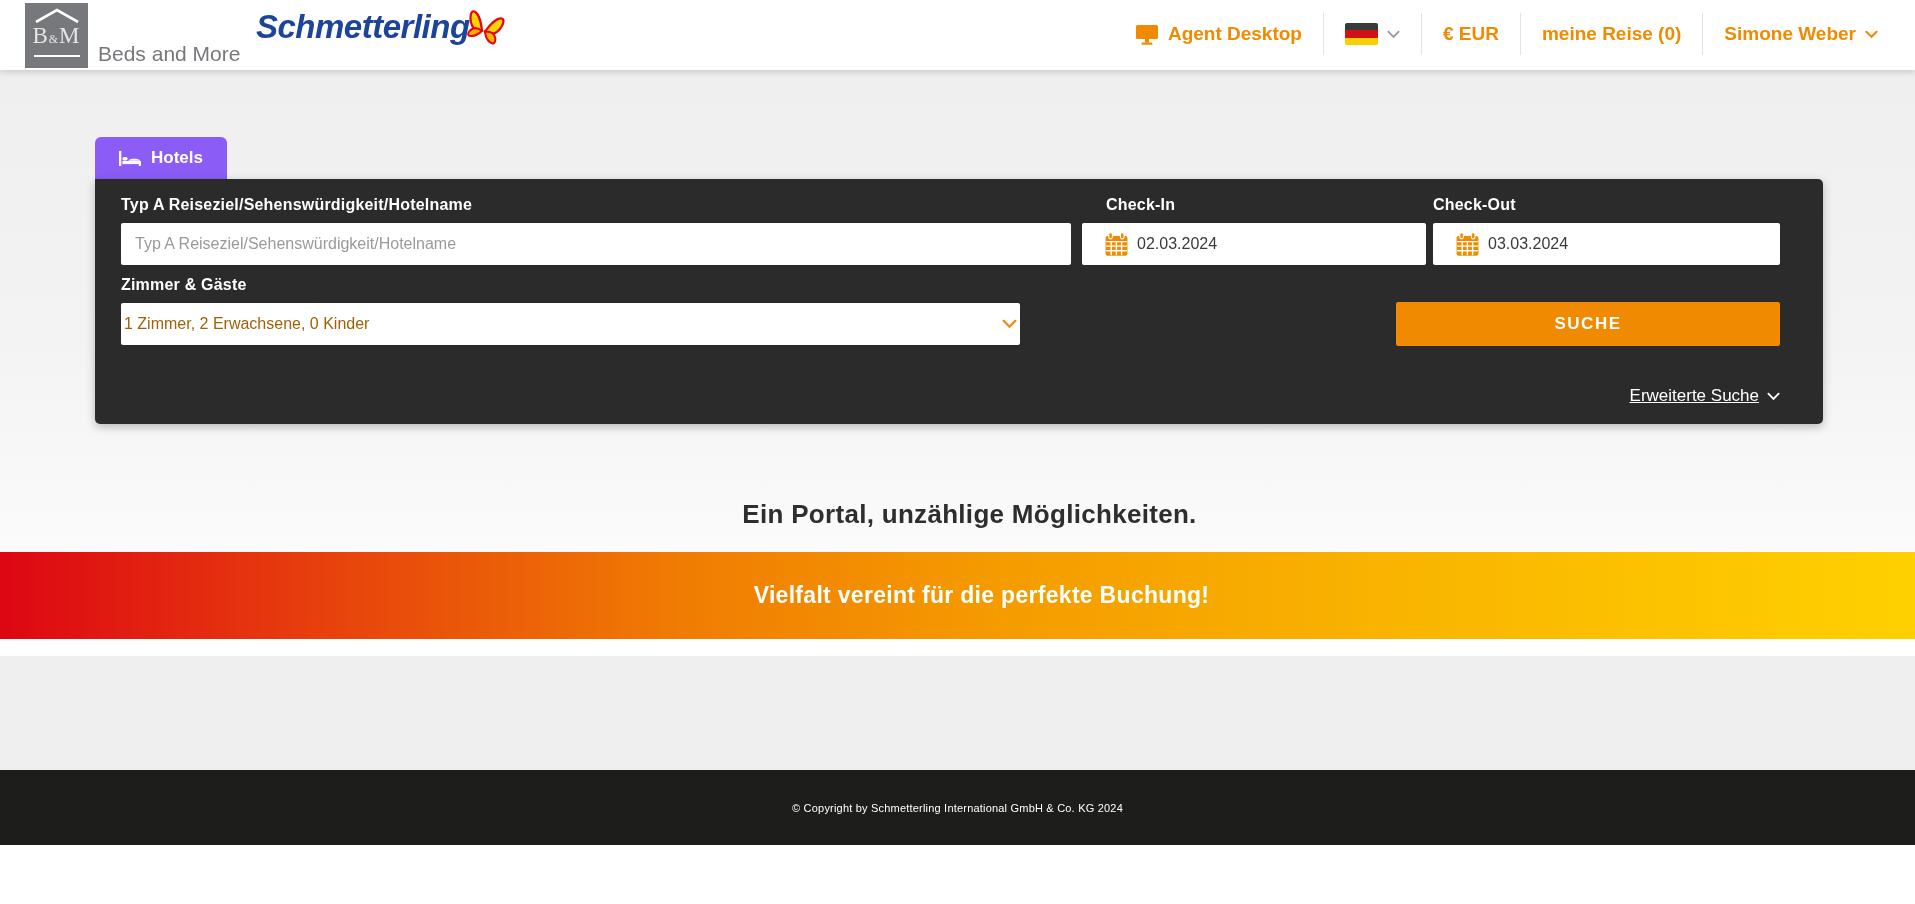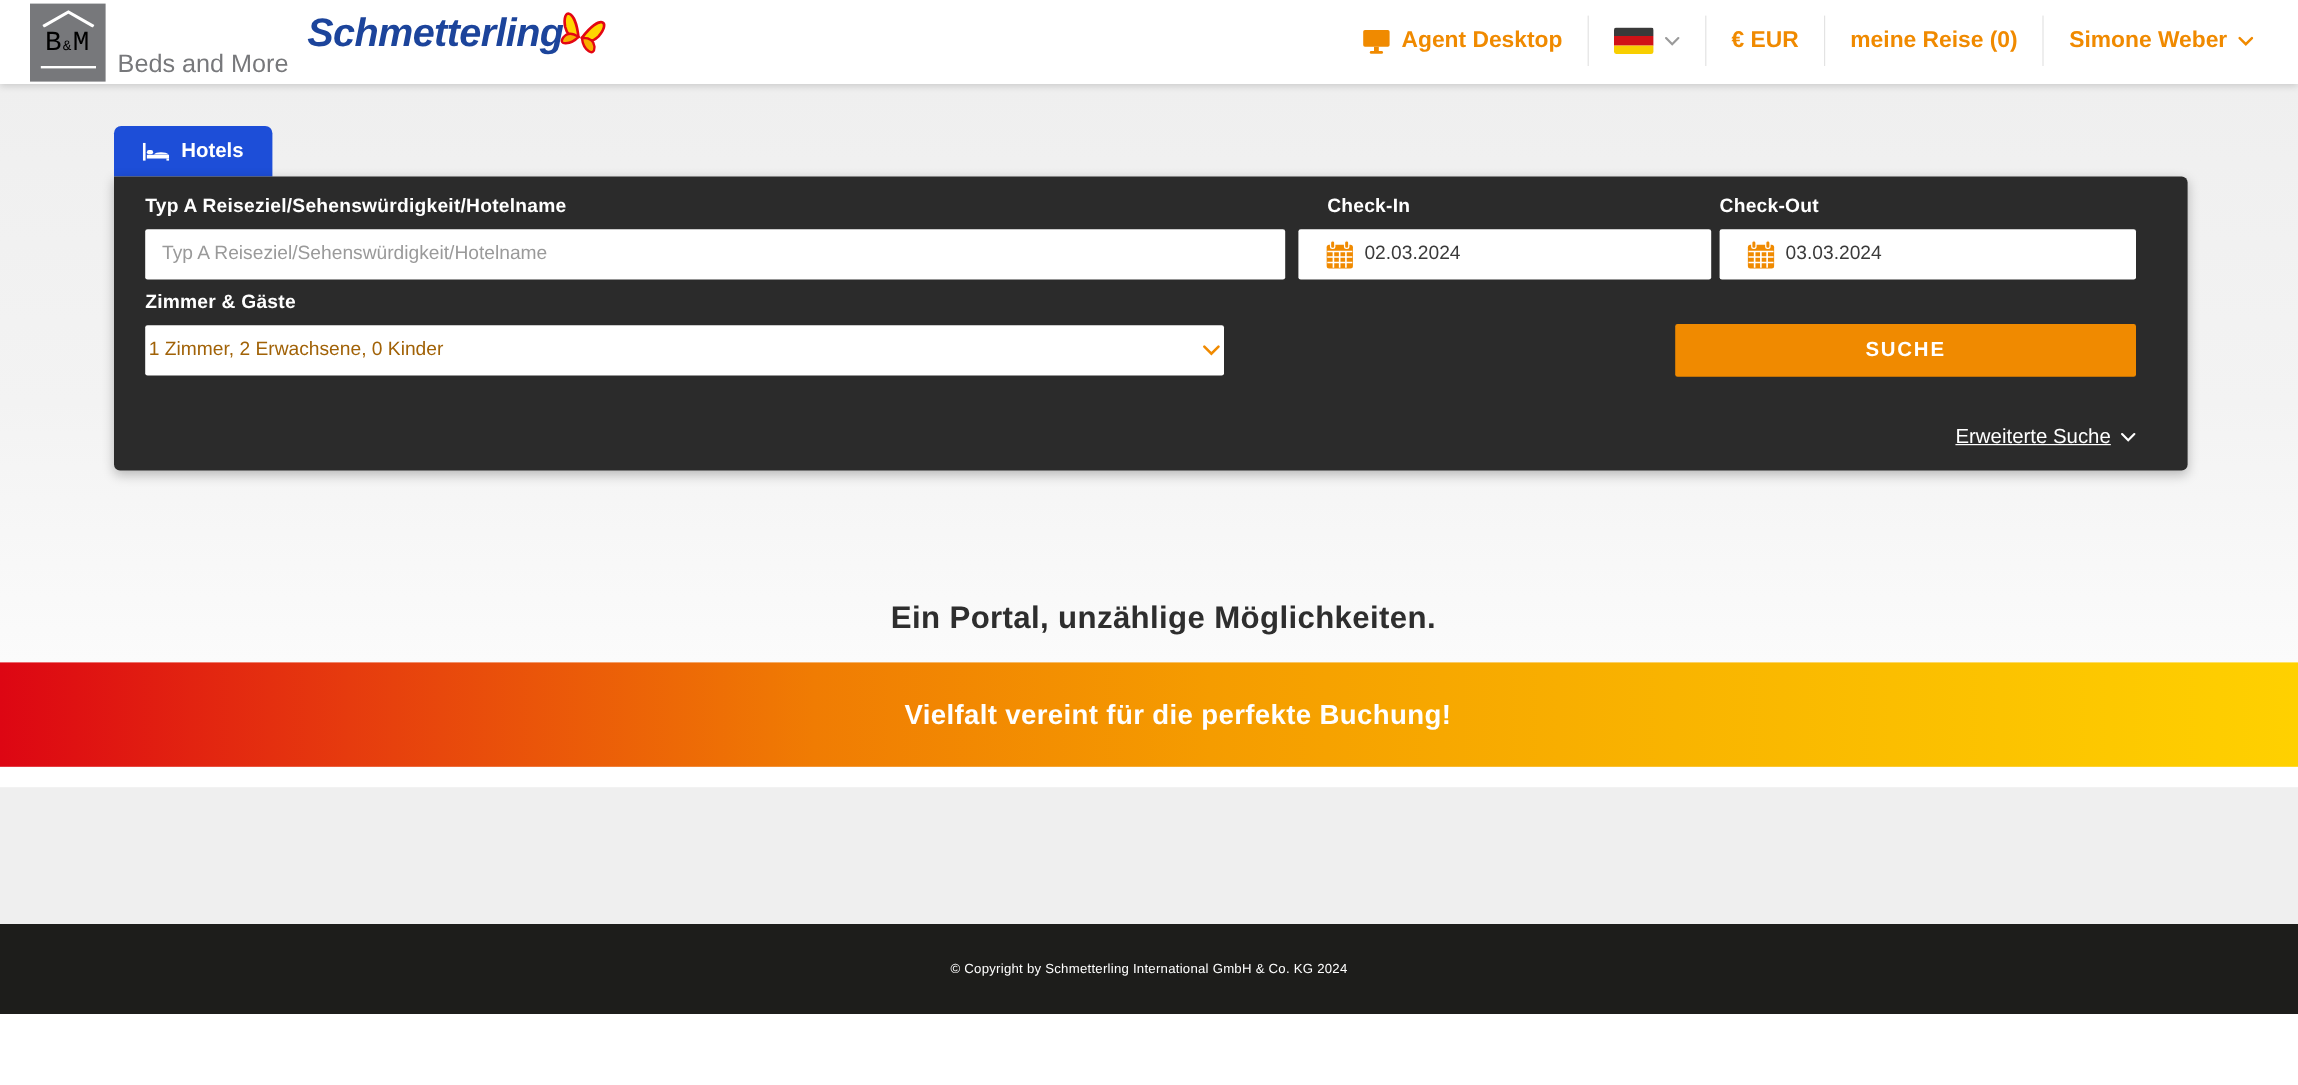--- a/index.html
+++ b/index.html
@@ -9,21 +9,21 @@
   
   .main-bg{position:absolute;top:70px;left:0;width:100%;height:482px;
            background:linear-gradient(180deg,#efefef 0%,#f3f3f3 55%,#fbfbfb 100%);}
   .sub-bg{position:absolute;top:656px;left:0;width:100%;height:114px;background:#efefef;}
 
   
   header{position:absolute;top:0;left:0;width:100%;height:70px;background:#fff;
          box-shadow:0 2px 6px rgba(0,0,0,.16);z-index:10;}
   .bm-logo{position:absolute;left:25px;top:3px;width:63px;height:65px;background:#77787b;
            display:flex;flex-direction:column;align-items:center;padding-top:5px;box-sizing:border-box;}
-  .bm-mono{font-family:Liberation Mono, monospace;color:#000000;font-size:23px;
+  .bm-mono{font-family:Liberation Serif, serif;color:#e5e5e5;font-size:23px;
            line-height:24px;letter-spacing:1px;margin-top:1px;}
   .bm-mono .amp{font-size:12px;}
   .bm-rule{width:46px;height:2px;background:#fff;margin-top:4px;}
   .bm-label{position:absolute;left:98px;top:42px;font-size:21px;color:#77787b;}
   .brand{position:absolute;left:256px;top:8px;display:flex;align-items:flex-start;cursor:pointer;}
   .brand-text{font-size:33px;font-weight:bold;font-style:italic;color:#1c449b;letter-spacing:-.5px;}
   .butterfly{margin-left:-10px;margin-top:-7px;}
 
   nav{position:absolute;right:16px;top:0;height:68px;display:flex;align-items:center;}
   .nav-item{display:flex;align-items:center;gap:9px;color:#f08a00;font-weight:bold;font-size:19px;
@@ -35,22 +35,22 @@
   .flag .f1{background:#3a3a3a;}
   .flag .f2{background:#d01217;}
   .flag .f3{background:#f8cf00;}
   .chev{display:inline-block;}
   .chev-gray{color:#9a9a9a;}
   .chev-orange{color:#f08a00;}
   .chev-white{color:#fff;}
 
   
   .search{position:absolute;left:95px;top:105px;z-index:5;}
-  .tab{width:132px;height:42px;background:#1d4ed8;border-radius:6px 6px 0 0;display:flex;
-       align-items:center;justify-content:center;gap:10px;color:#fff;font-weight:bold;font-size:17px;cursor:pointer;}
+  .tab{width:132px;height:42px;background:#8b5cf6;border-radius:6px 6px 0 0;display:flex;
+       align-items:center;justify-content:center;gap:10px;color:#fff;font-weight:bold;font-size:17px;cursor:pointer;margin-top:32px;}
   .panel{width:1728px;height:245px;background:#2b2b2b;border-radius:0 5px 5px 5px;position:relative;
          box-shadow:0 3px 10px rgba(0,0,0,.25);}
   .plabel{position:absolute;color:#fff;font-weight:bold;font-size:16px;letter-spacing:.2px;}
   .lbl-dest{left:26px;top:17px;}
   .lbl-checkin{left:987px;top:17px;margin-left:24px;}
   .lbl-checkout{left:1338px;top:17px;}
   .lbl-rooms{left:26px;top:97px;}
   .input-dest{position:absolute;left:26px;top:44px;width:950px;height:42px;box-sizing:border-box;
               border:none;border-radius:2px;padding:0 14px;font-size:16px;color:#333;background:#fff;
               font-family:inherit;outline:none;}

